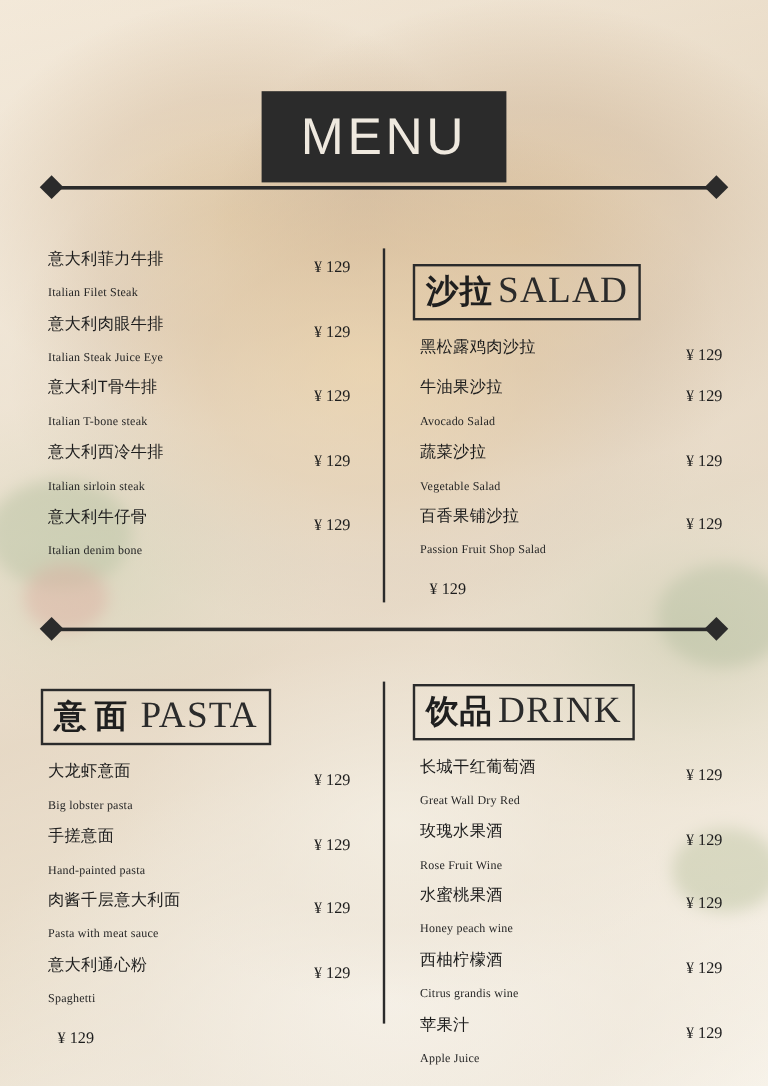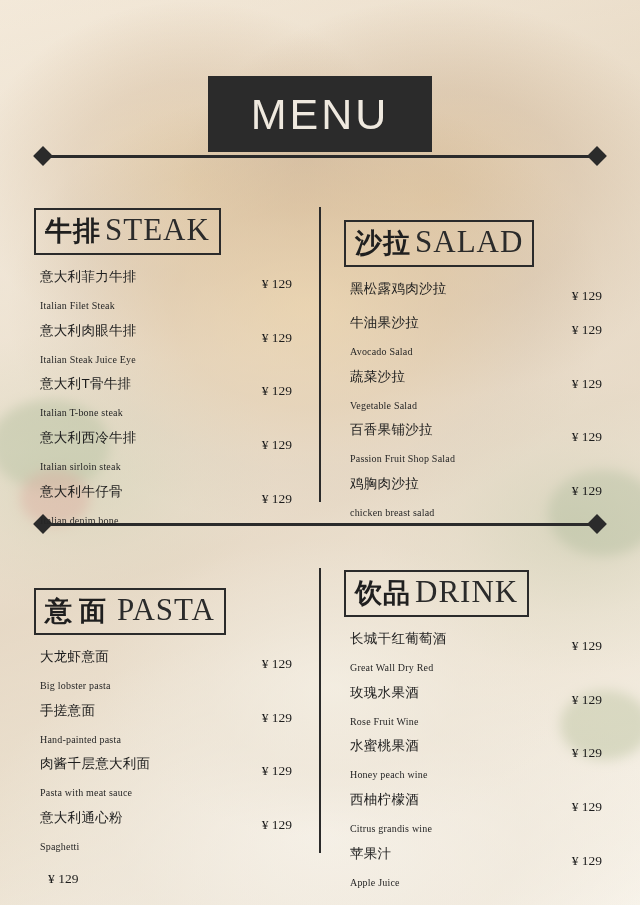--- a/index.html
+++ b/index.html
@@ -51,21 +51,21 @@
     inset: 0;
     background: linear-gradient(180deg, rgba(250,246,238,0.30) 0%, rgba(250,246,238,0.52) 25%, rgba(250,246,238,0.62) 50%, rgba(250,246,238,0.55) 75%, rgba(250,246,238,0.40) 100%);
   }
 
   
   .title-block {
     position: absolute;
     left: 50%;
     transform: translateX(-50%);
     top: 76px;
-    width: 224px;
+    width: 204px;
     height: 76px;
     background: #2b2b2b;
     display: flex;
     align-items: center;
     justify-content: center;
     z-index: 4;
   }
   .title-text {
     color: #efe9df;
     font-size: 43px;
@@ -109,21 +109,21 @@
     position: absolute;
     inset: 0;
     z-index: 3;
   }
   .section {
     position: absolute;
     width: 262px;
   }
   #section-steak { left: 34px;  top: 208px; }
   #section-salad { left: 344px; top: 220px; }
-  #section-pasta { left: 34px;  top: 588px; }
+  #section-pasta { left: 34px;  top: 574px; }
   #section-drink { left: 344px; top: 570px; }
 
   .section-head {
     display: inline-block;
     border: 2.5px solid #2b2b2b;
     padding: 2px 9px 4px 9px;
     margin-bottom: 14px;
   }
   .section-head .cn {
     font-family: "Liberation Sans", sans-serif;
@@ -212,23 +212,20 @@
     <div class="bar"></div>
     <div class="dia right"></div>
   </div>
 
   <div class="vsep" id="vsep-top"></div>
   <div class="vsep" id="vsep-bottom"></div>
 
   <div class="sections">
 
     <div class="section" id="section-steak">
-      <div class="section-head">
-        <span class="cn">牛排</span><span class="en">STEAK</span>
-      </div>
       <ul class="items">
         <li class="item">
           <span class="item-names">
             <span class="item-cn">意大利菲力牛排</span>
             <span class="item-en">Italian Filet Steak</span>
           </span>
           <span class="item-price">¥ 129</span>
         </li>
         <li class="item">
           <span class="item-names">
@@ -287,24 +284,20 @@
           <span class="item-price">¥ 129</span>
         </li>
         <li class="item">
           <span class="item-names">
             <span class="item-cn">百香果铺沙拉</span>
             <span class="item-en">Passion Fruit Shop Salad</span>
           </span>
           <span class="item-price">¥ 129</span>
         </li>
         <li class="item">
-          <span class="item-names">
-            <span class="item-cn">鸡胸肉沙拉</span>
-            <span class="item-en">chicken breast salad</span>
-          </span>
           <span class="item-price">¥ 129</span>
         </li>
       </ul>
     </div>
 
     <div class="section" id="section-pasta">
       <div class="section-head">
         <span class="cn">意面</span><span class="en">PASTA</span>
       </div>
       <ul class="items">

